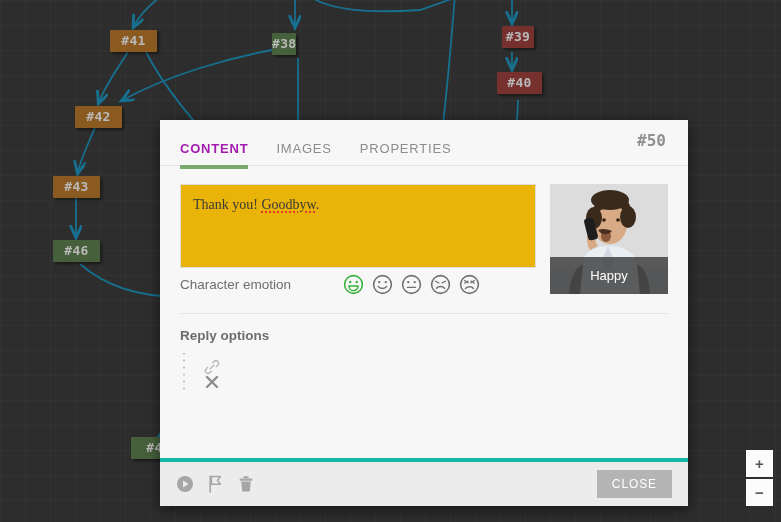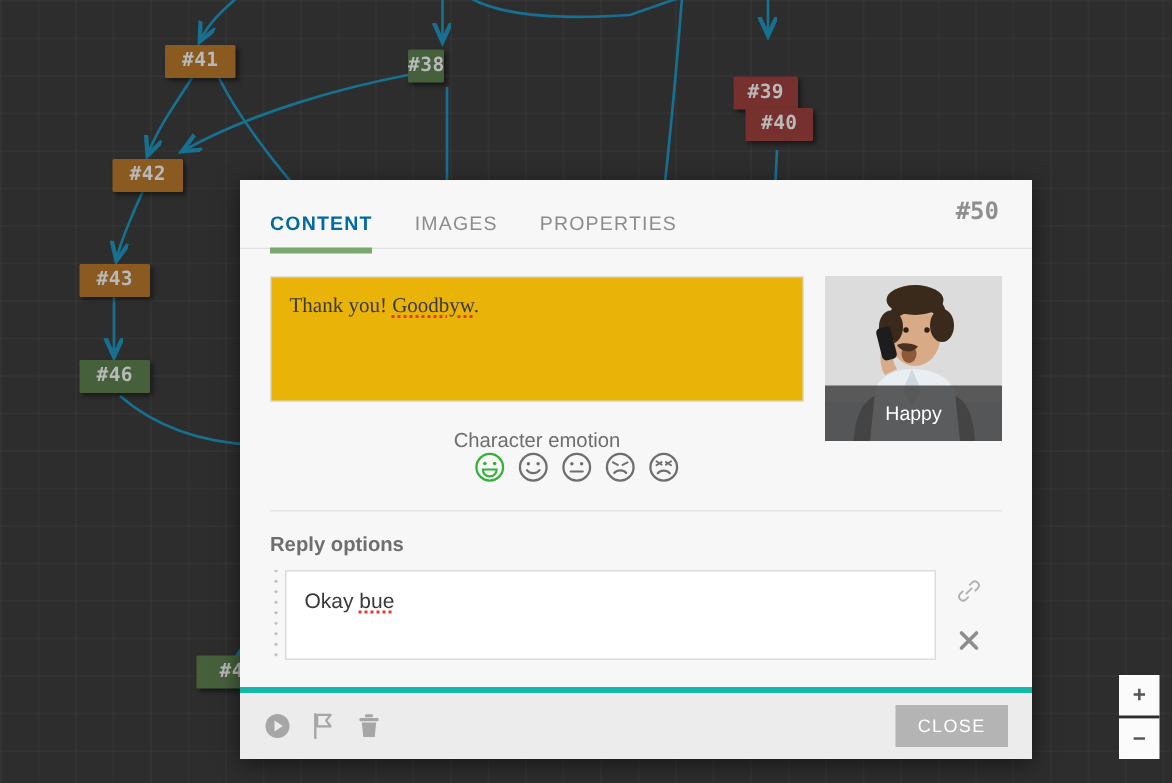--- a/index.html
+++ b/index.html
@@ -45,21 +45,21 @@
   .dlg-header{
     height:45px;display:flex;align-items:flex-end;
     padding:0 20px;position:relative;
     background:#f7f7f7;
   }
   .tabs{display:flex;align-items:flex-end;gap:28px;height:100%;}
   .tab{
     font-size:13px;letter-spacing:0.8px;color:#8c8c8c;
     padding-bottom:9px;cursor:pointer;position:relative;
   }
-  .tab.active{color:#0369a1;font-weight:bold;}
+  .tab.active{color:#a21caf;font-weight:bold;}
   .tab.active:after{
     content:"";position:absolute;left:0;right:0;bottom:-4px;
     height:4px;background:#7aa86e;
   }
   .node-id{
     position:absolute;right:22px;top:11px;
     font-size:16px;font-weight:bold;color:#8f8f8f;
     font-family:"DejaVu Sans Mono", monospace;
   }
   .hdr-rule{height:1px;background:#e2e2e2;}
@@ -74,21 +74,21 @@
     padding:11px 12px;font-size:14px;color:#3a3a3a;line-height:1.3;font-family:Liberation Serif, serif;
   }
   .misspell{
     text-decoration:underline;
     text-decoration-style:dotted;
     text-decoration-color:#e23b2e;
     text-decoration-thickness:2px;
     text-underline-offset:2px;
   }
 
-  .emotion-row{display:flex;align-items:center;margin-top:18px;flex-direction:column;}
+  .emotion-row{display:flex;align-items:center;margin-top:6px;}
   .emotion-label{font-size:13.5px;color:#6e6e6e;}
   .faces{display:flex;gap:8px;margin-left:52px;}
   .face{cursor:pointer;display:block;}
 
   .thumb{
     width:118px;height:110px;position:relative;flex:none;
     background:#d8d8d8;overflow:hidden;
   }
   .thumb-caption{
     position:absolute;left:0;right:0;bottom:0;height:37px;
@@ -168,21 +168,21 @@
       <path d="M272,50 C230,58 170,74 123,100" marker-end="url(#ah)"></path>
       <path d="M95,128 C85,150 80,162 78,172" marker-end="url(#ah)"></path>
       <path d="M76,198 L76,236" marker-end="url(#ah)"></path>
       <path d="M80,264 C110,290 150,300 200,296"></path>
       <path d="M200,404 C185,420 170,430 160,436" marker-end="url(#ah)"></path>
     </g>
   </svg>
   <div id="nodes">
       <div class="node" style="left: 110px; top: 30px; width: 47px; background: rgb(139, 90, 32);">#41</div>
       <div class="node" style="left: 272px; top: 33px; width: 24px; background: rgb(70, 96, 60);">#38</div>
-      <div class="node" style="left: 489px; top: 26px; width: 43px; background: rgb(118, 49, 47); margin-top: 25px;">#39</div>
+      <div class="node" style="left: 502px; top: 26px; width: 32px; background: rgb(118, 49, 47);">#39</div>
       <div class="node" style="left: 497px; top: 72px; width: 45px; background: rgb(118, 49, 47);">#40</div>
       <div class="node" style="left: 75px; top: 106px; width: 47px; background: rgb(139, 90, 32);">#42</div>
       <div class="node" style="left: 53px; top: 176px; width: 47px; background: rgb(139, 90, 32);">#43</div>
       <div class="node" style="left: 53px; top: 240px; width: 47px; background: rgb(70, 96, 60);">#46</div>
       <div class="node" style="left: 131px; top: 437px; width: 47px; background: rgb(70, 96, 60);">#4</div>
     </div>
 </div>
 
 <div id="dialog">
 
@@ -262,23 +262,20 @@
         <div class="thumb-caption">Happy</div>
       </div>
     </div>
 
     <div class="section-divider"></div>
 
     <div class="reply-title">Reply options</div>
 
     <div class="reply-row">
       <div class="drag-handle"></div>
-      <div class="reply-text">
-        <span>Okay </span><span class="misspell">bue</span>
-      </div>
       <div class="reply-actions">
         <span>
           <svg width="16" height="16" viewBox="0 0 18 18">
             <path d="M6.6,11.4 L11.4,6.6" stroke="#b0b0b0" stroke-width="1.4" fill="none"></path>
             <path d="M9.6,4.4 L11.6,2.4 a3,3 0 0 1 4.2,4.2 L13.8,8.6" stroke="#b0b0b0" stroke-width="1.4" fill="none" stroke-linecap="round"></path>
             <path d="M8.4,13.6 L6.4,15.6 a3,3 0 0 1 -4.2,-4.2 L4.2,9.4" stroke="#b0b0b0" stroke-width="1.4" fill="none" stroke-linecap="round"></path>
           </svg>
         </span>
         <span>
           <svg width="14" height="14" viewBox="0 0 14 14">

